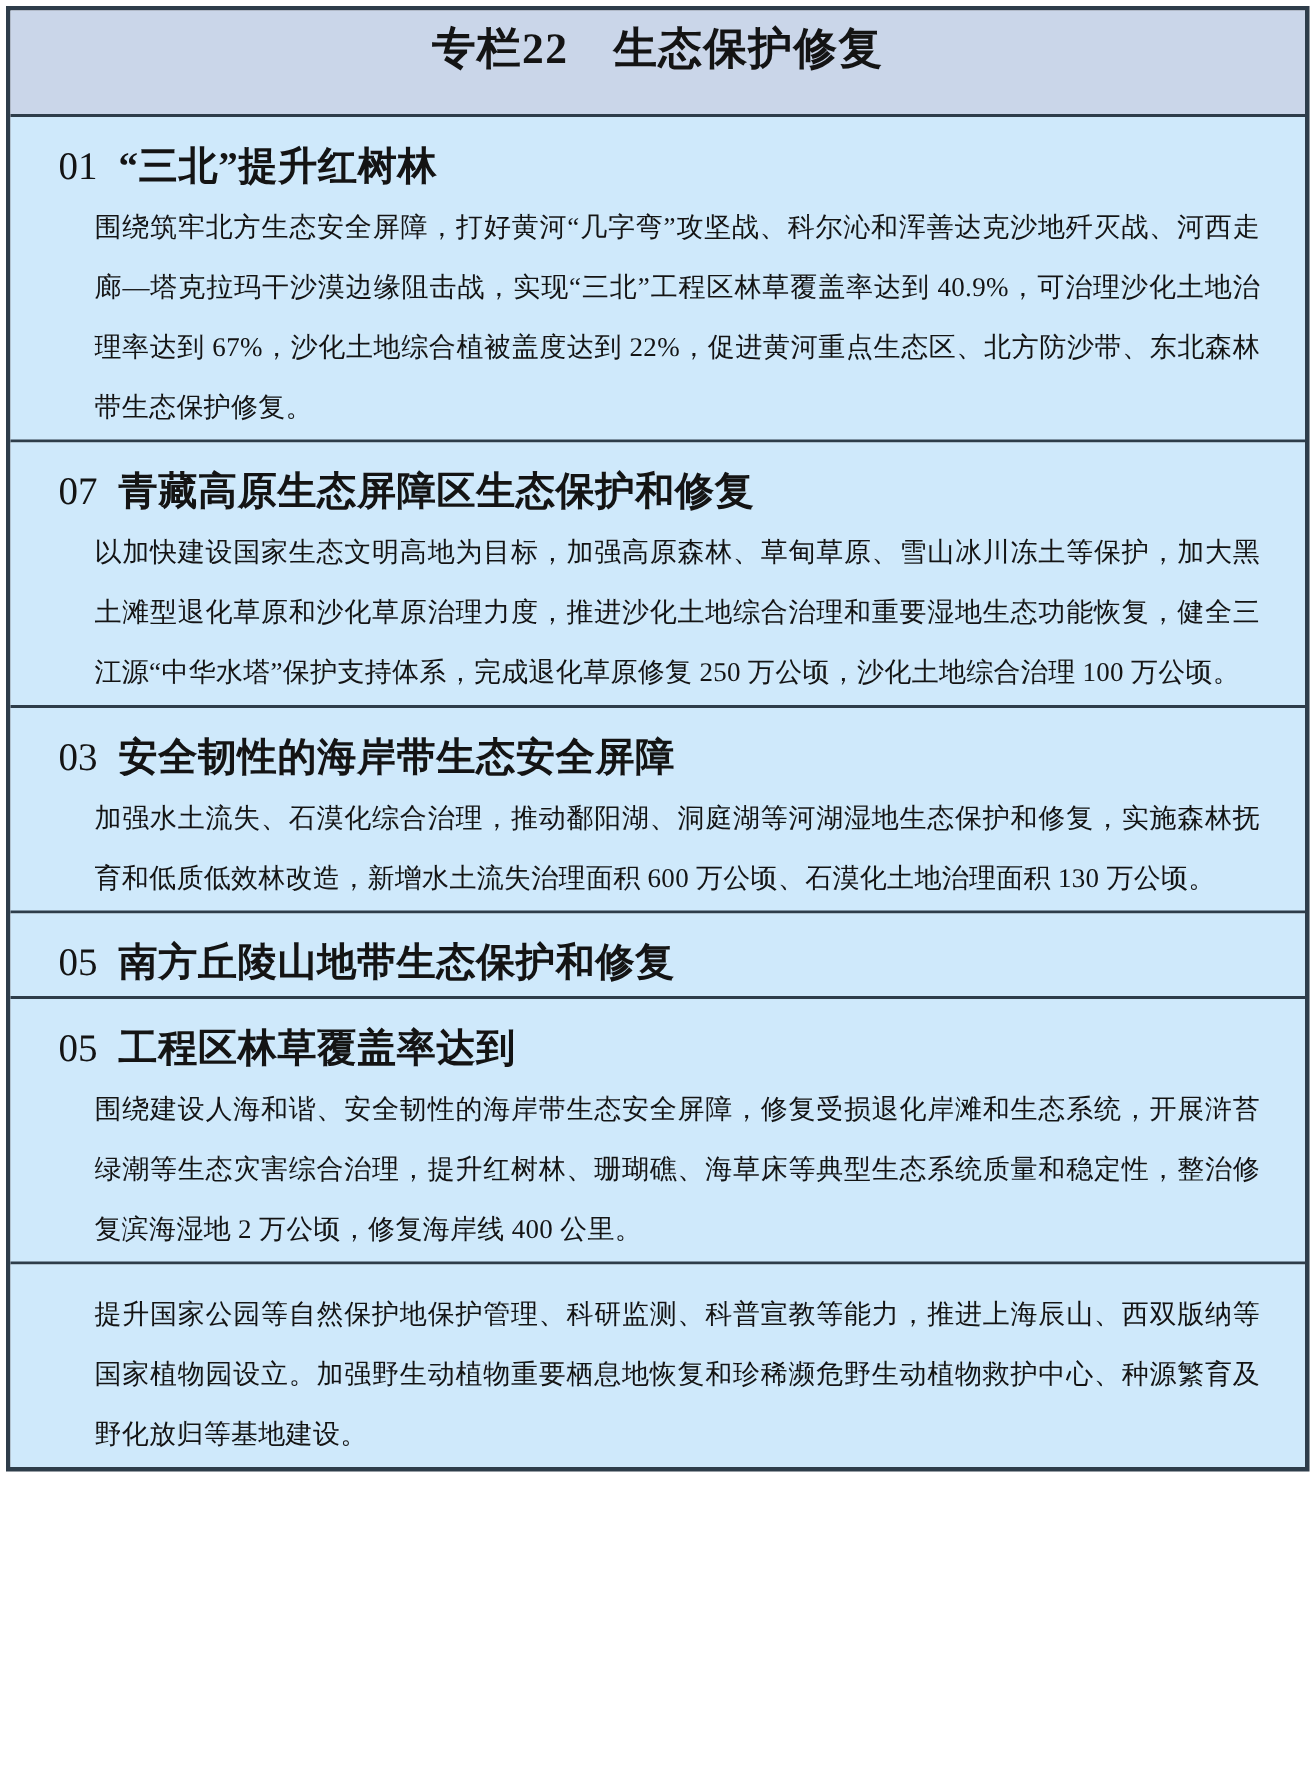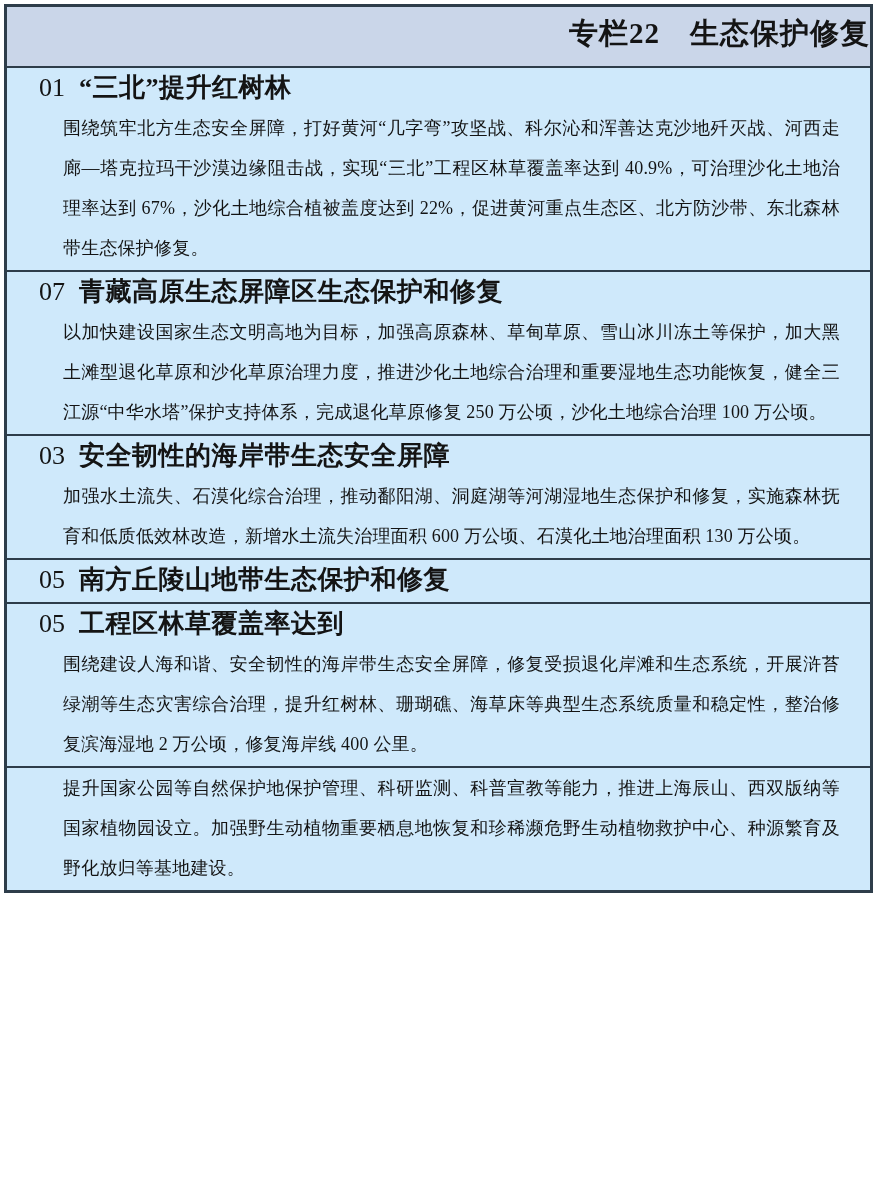--- a/index.html
+++ b/index.html
@@ -20,33 +20,33 @@
     overflow: hidden;
   }
   .panel {
     margin: 4px;
     width: 869px;
     border: 3px solid var(--border);
   }
   .panel-header {
     background: var(--header-bg);
     border-bottom: 2px solid var(--border);
-    text-align: right;
-    padding: 9px 0 16px 0;
+    text-align: center;
+    padding: 9px 0 26px 0;
   }
   .panel-title {
     font-size: 29px;
     font-weight: bold;
     letter-spacing: 1px;
     line-height: 34px;
   }
   .section {
     background: var(--body-bg);
     border-bottom: 2px solid var(--border);
-    padding: 0 30px 2px 32px;
+    padding: 13px 30px 2px 32px;
   }
   .section:last-child { border-bottom: none; }
   .row-title {
     display: flex;
     align-items: baseline;
     line-height: 40px;
   }
   .num {
     font-size: 26px;
     min-width: 40px;

